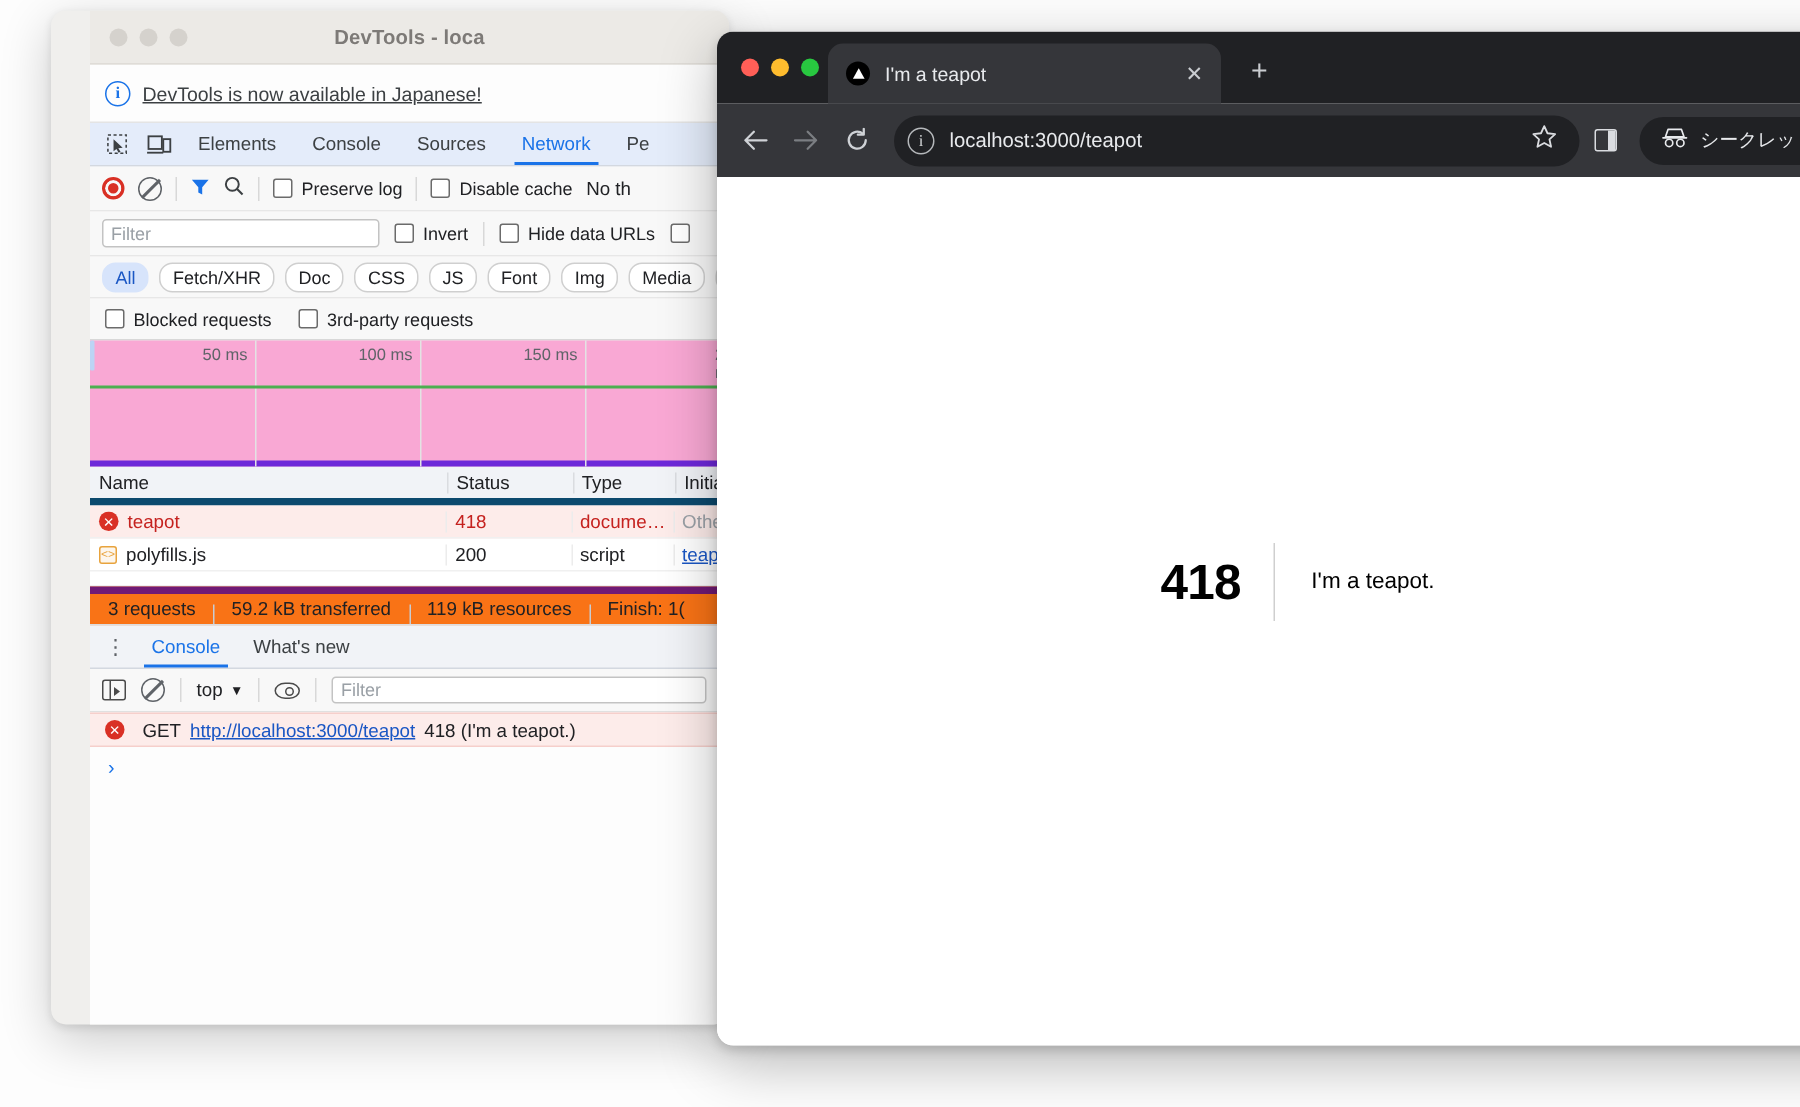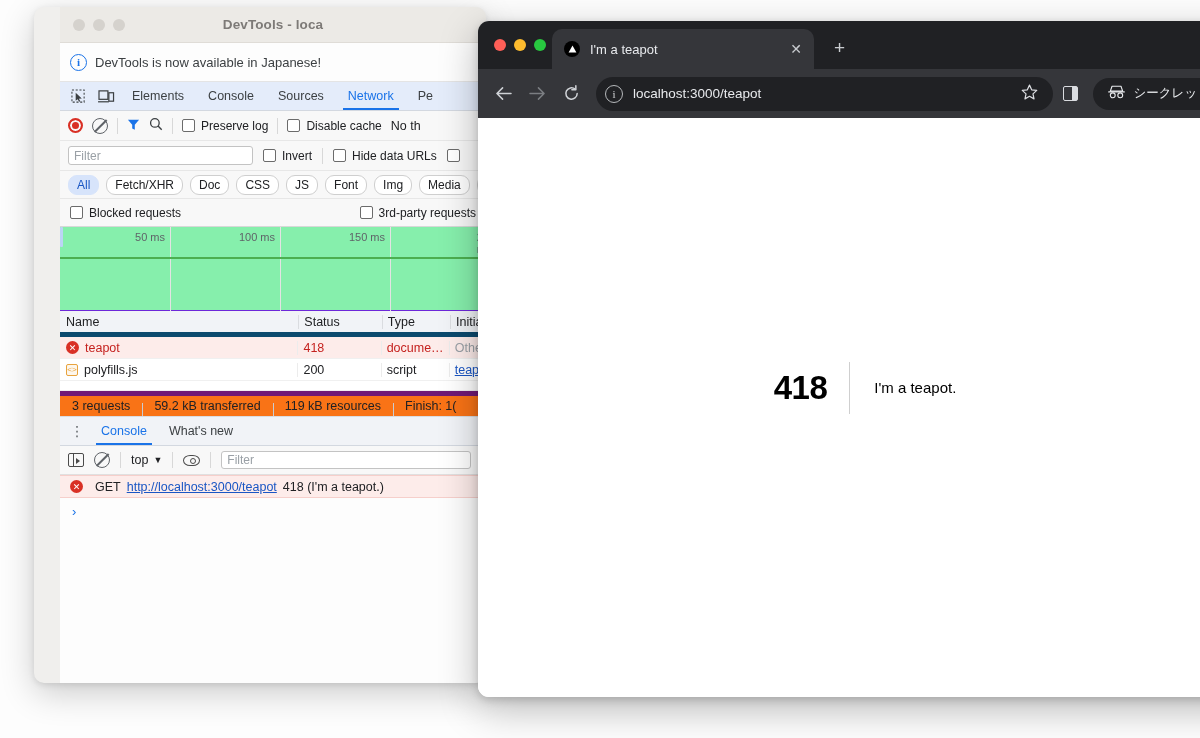--- a/index.html
+++ b/index.html
@@ -40,21 +40,21 @@
     height: 39px; background:#fdfdfd; display:flex; align-items:center;
     padding: 0 10px; gap: 8px; border-bottom: 1px solid #e4e4e4;
     white-space: nowrap; overflow:hidden;
   }
   .info-circle {
     width:17px; height:17px; border-radius:50%;
     border:1.4px solid #1a73e8; color:#1a73e8;
     font-size:11px; font-weight:700; font-family:"Liberation Serif",serif;
     display:flex;align-items:center;justify-content:center; flex:0 0 auto;
   }
-  .banner-text { font-size: 13px; color:#3c4043; }
+  .banner-text { font-size: 13px; color:#3c4043;text-decoration:underline; }
   .banner-btn {
     background:#1a73e8; color:#fff; font-size:12.5px; font-weight:700;
     border-radius: 12px; padding: 5px 12px; white-space:nowrap;
   }
 
   
   .dt-tabrow {
     height: 29px; background:#e4ecfa; display:flex; align-items:stretch;
     border-bottom:1px solid #d3d8e0; padding-left:4px; gap:0;
   }
@@ -92,25 +92,25 @@
   
   .dt-chiprow {
     height:28px; background:#f8f8f8; display:flex;align-items:center;gap:7px;
     padding:0 8px; border-bottom:1px solid #e7e7e7; white-space:nowrap;
   }
   .chip { font-size:12px; padding:2px 8px; border-radius:9px; border:1px solid #cfcfcf; color:#202124; background:#fff; }
   .chip.all { background:#d7e4fb; border-color:#d7e4fb; color:#1a57c4; font-weight:400;}
   
   .dt-blockrow {
     height:28px; background:#f8f8f8; display:flex;align-items:center;gap:18px;
-    padding:0 10px; border-bottom:1px solid #d8d8d8; white-space:nowrap;justify-content:space-between;
-  }
-
-  
-  .dt-overview { height:84px; background:#86efac; position:relative; border-bottom:1px solid #6d28d9; }
+    padding:0 10px; border-bottom:1px solid #d8d8d8; white-space:nowrap;
+  }
+
+  
+  .dt-overview { height:84px; background:#f9a8d4; position:relative; border-bottom:4px solid #6d28d9; }
   .ov-tick {
     position:absolute; top:0; height:84px; border-left:1px solid #e3e3e3;
   }
   .ov-ticklabel { position:absolute; top:4px; font-size:11px; color:#5f6368; transform:translateX(-100%); padding-right:5px;}
   .ov-green { position:absolute; left:0; right:0; top:30px; height:2px; background:#4caf50; }
   .ov-leftmark{position:absolute;left:0;top:0;width:3px;height:20px;background:#bcd4f5;border-radius:1px;}
 
   
   .dt-table { background:#fff; }
   .dt-thead {

